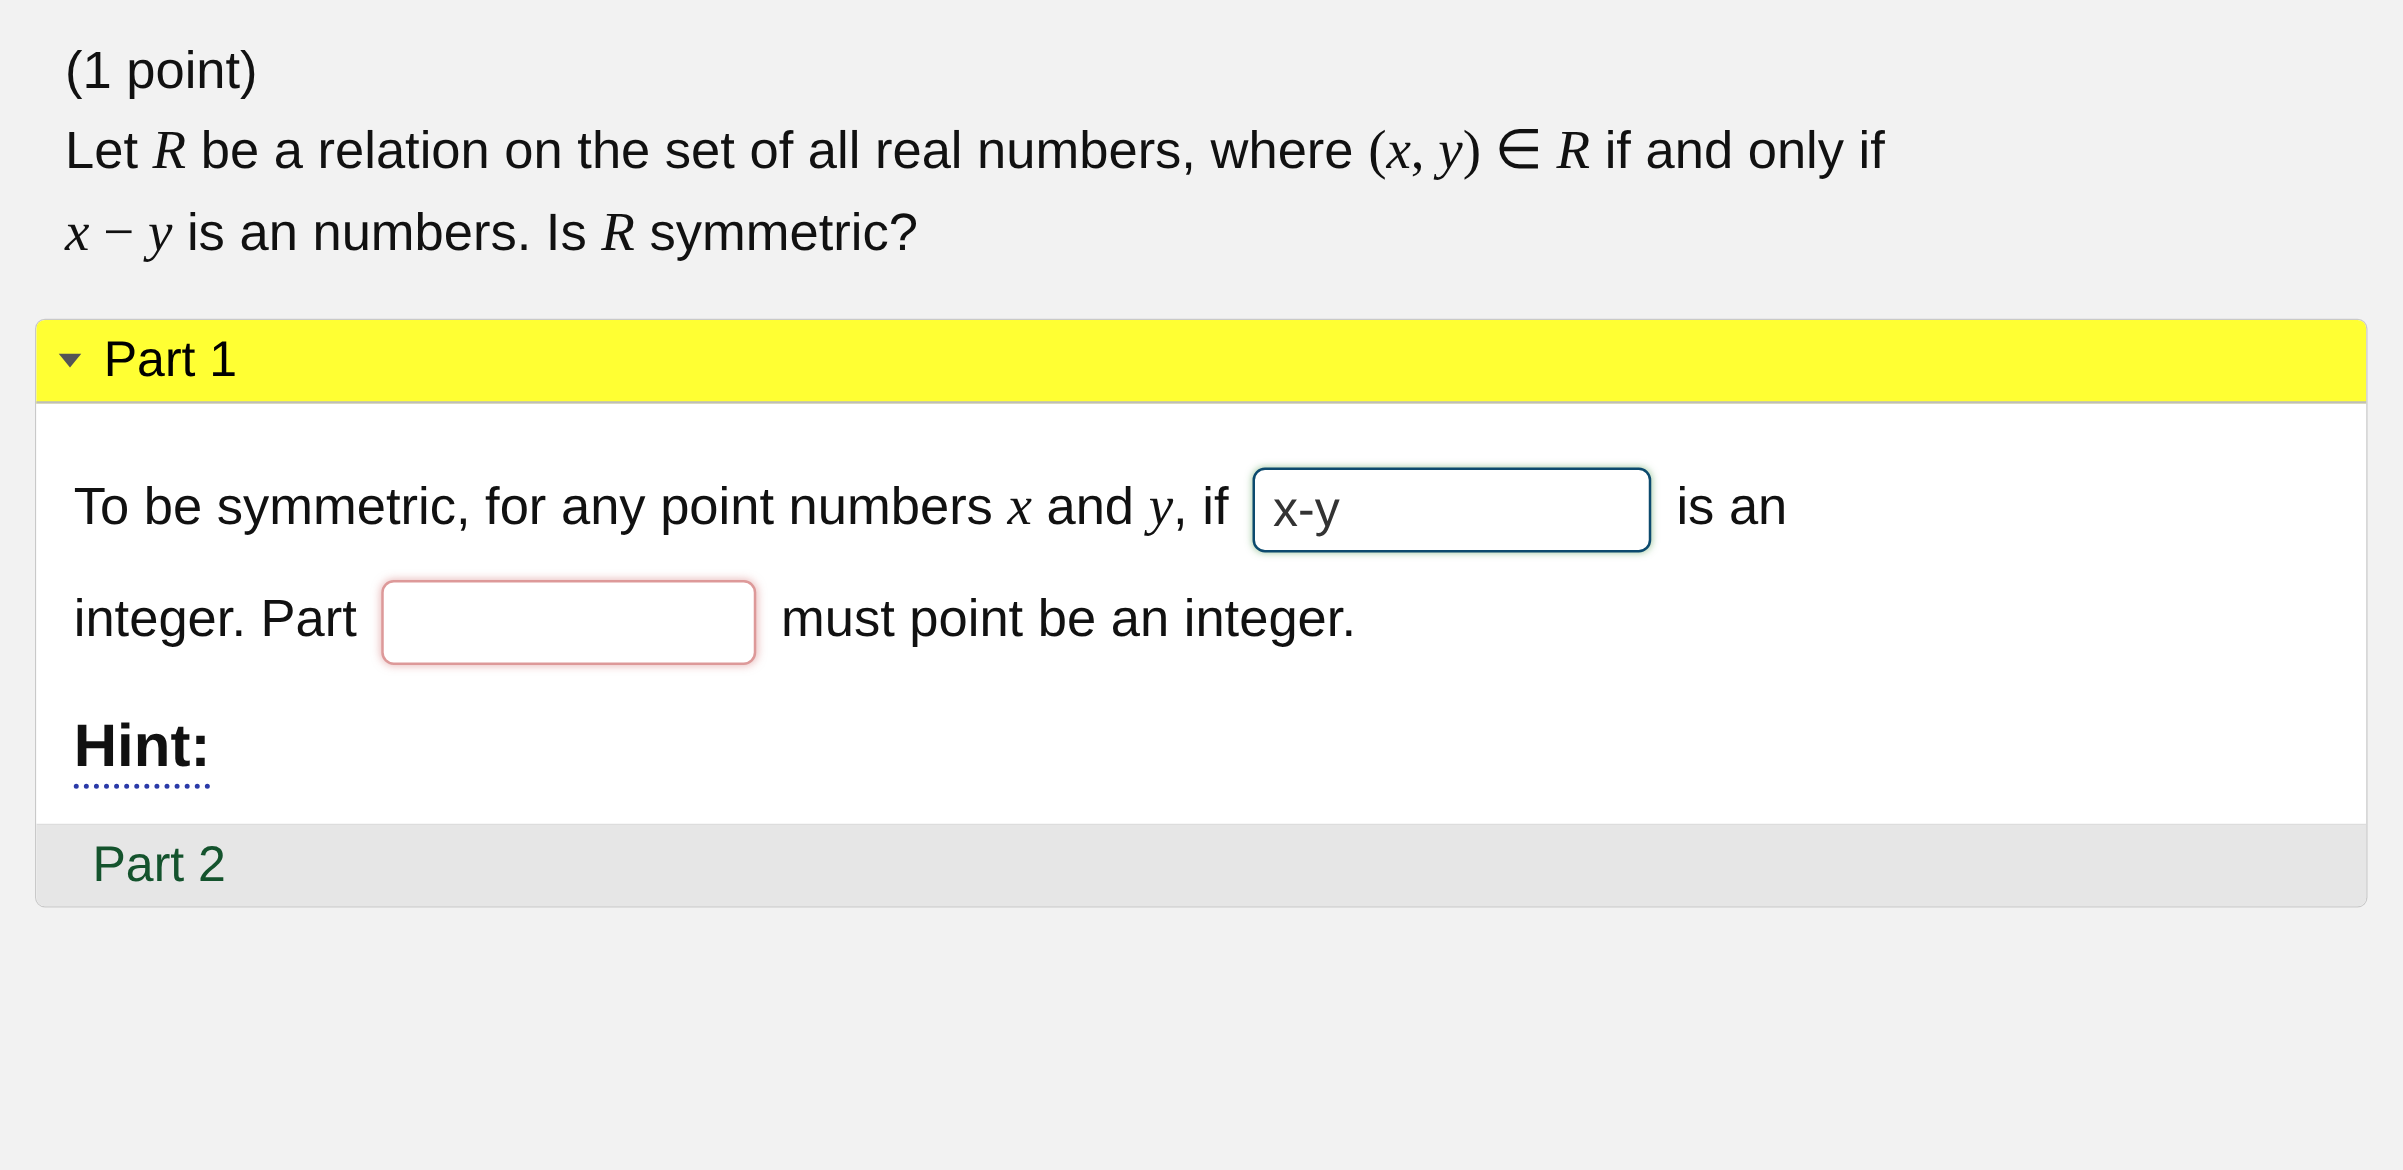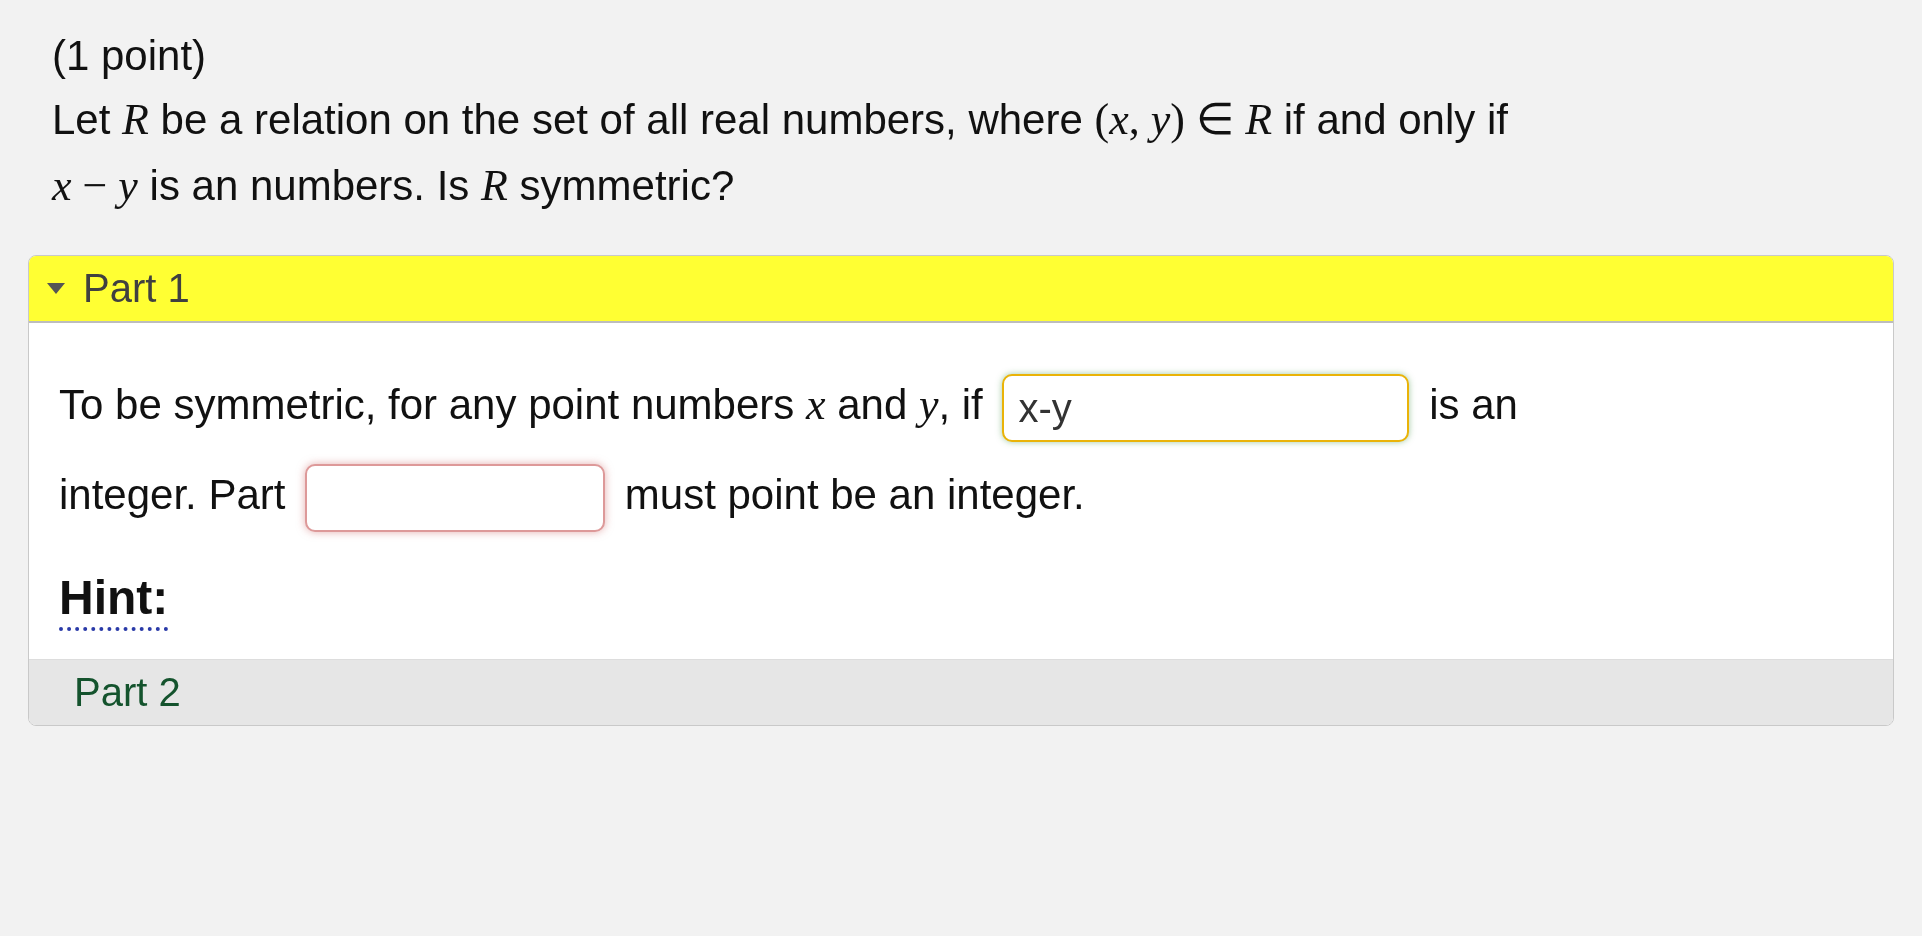--- a/index.html
+++ b/index.html
@@ -34,21 +34,21 @@
   .acc-header {
     display: flex;
     align-items: center;
     padding: 10px 18px;
     font-size: 40px;
     cursor: pointer;
   }
   .acc-header.active {
     background: #ffff33;
     border-bottom: 2px solid #bdbdbd;
-    color: #404040;
+    color: #000000;
   }
   .acc-header.collapsed {
     background: #e6e6e6;
     color: #14532d;
   }
   .caret {
     display: inline-block;
     width: 0; height: 0;
     margin-right: 18px;
   }
@@ -71,22 +71,22 @@
     font-size: 40px;
     font-family: Arial, Helvetica, sans-serif;
     padding: 8px 14px;
     border-radius: 10px;
     background: #fff;
     outline: none;
     vertical-align: middle;
     line-height: 1.2;
   }
   .answer-input.correct {
-    width: 407px;
-    border: 2px solid #eab308;
+    width: 319px;
+    border: 2px solid #0c4a6e;
     box-shadow: 0 0 6px rgba(70,150,70,0.5);
     color: #333;
   }
   .answer-input.wrong {
     width: 300px;
     border: 2px solid #d99;
     box-shadow: 0 0 8px rgba(210,120,120,0.6);
   }
   .hint {
     margin-top: 30px;

